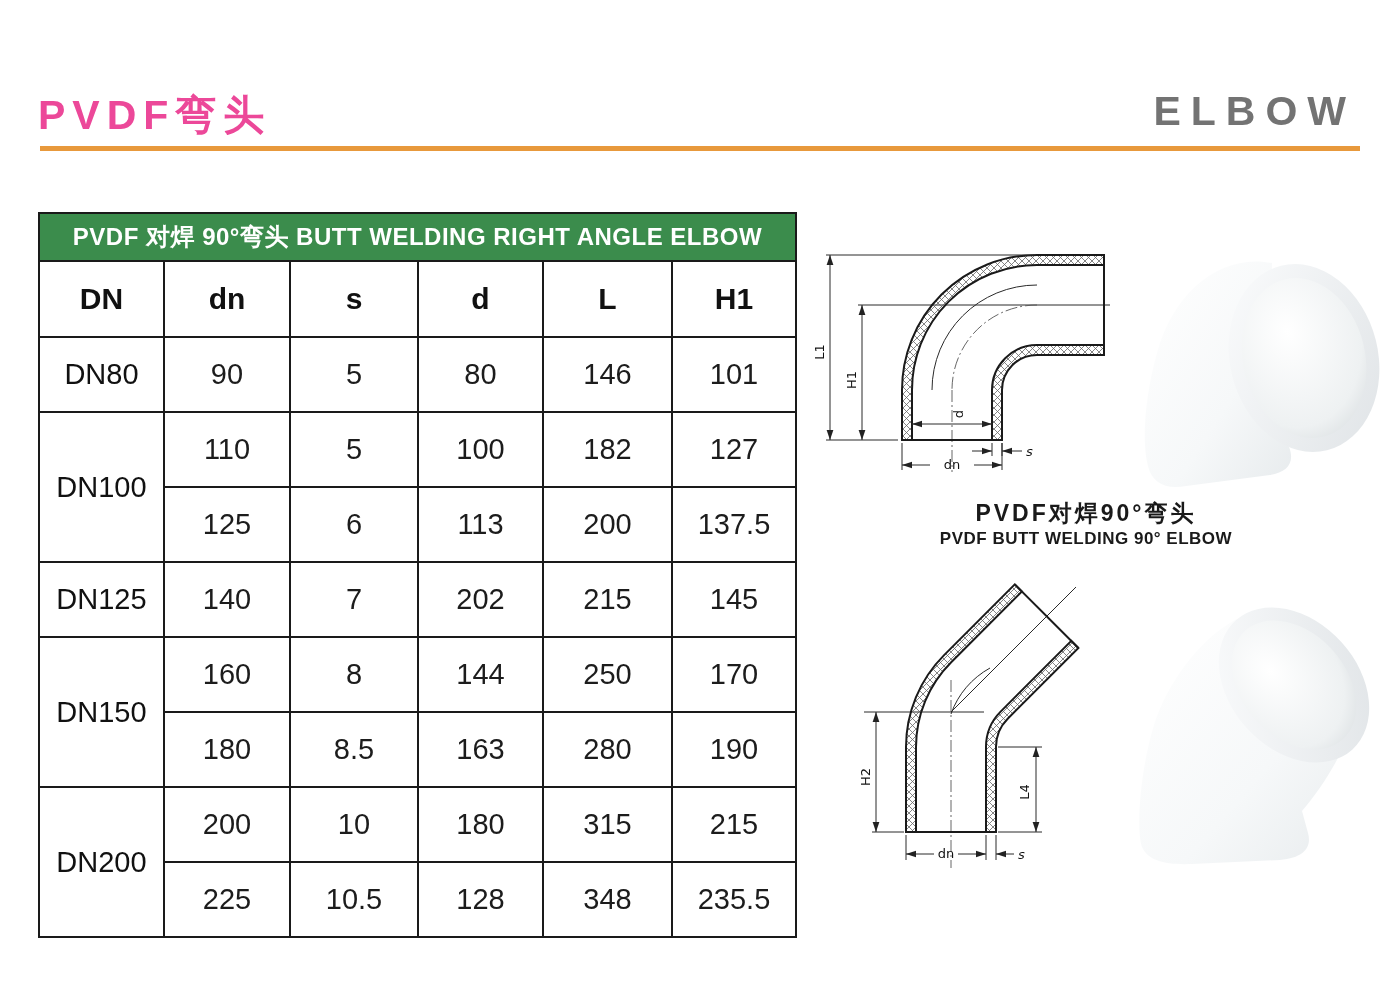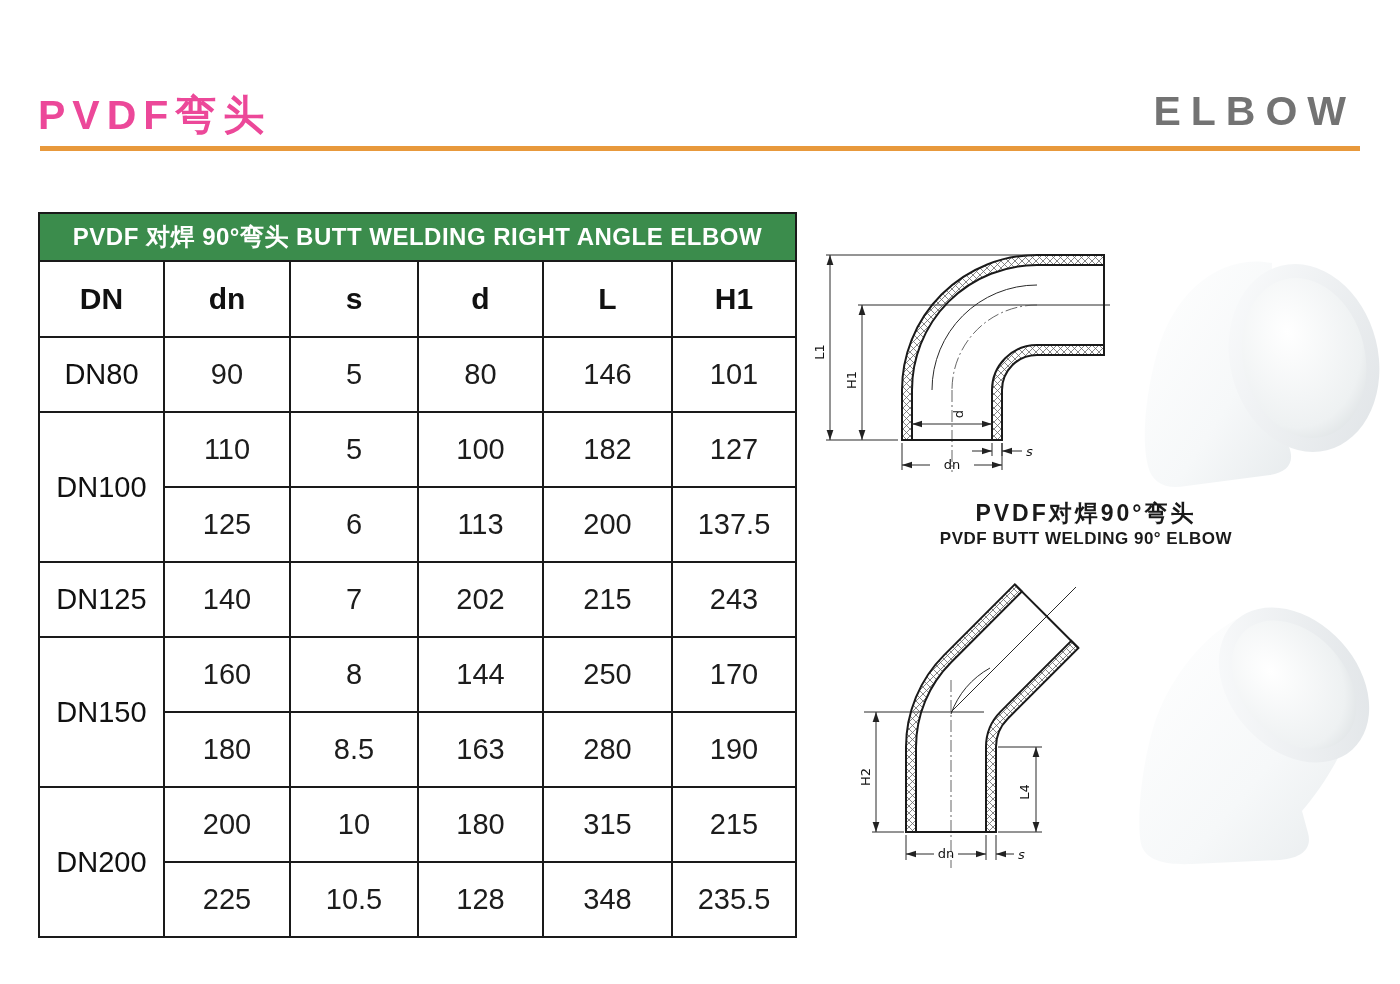--- a/index.html
+++ b/index.html
@@ -101,21 +101,21 @@
           <td>113</td>
           <td>200</td>
           <td>137.5</td>
         </tr>
         <tr>
           <th class="group" rowspan="1">DN125</th>
           <td>140</td>
           <td>7</td>
           <td>202</td>
           <td>215</td>
-          <td>243</td>
+          <td>145</td>
         </tr>
         <tr>
           <th class="group" rowspan="2">DN150</th>
           <td>160</td>
           <td>8</td>
           <td>144</td>
           <td>250</td>
           <td>170</td>
         </tr>
         <tr>

